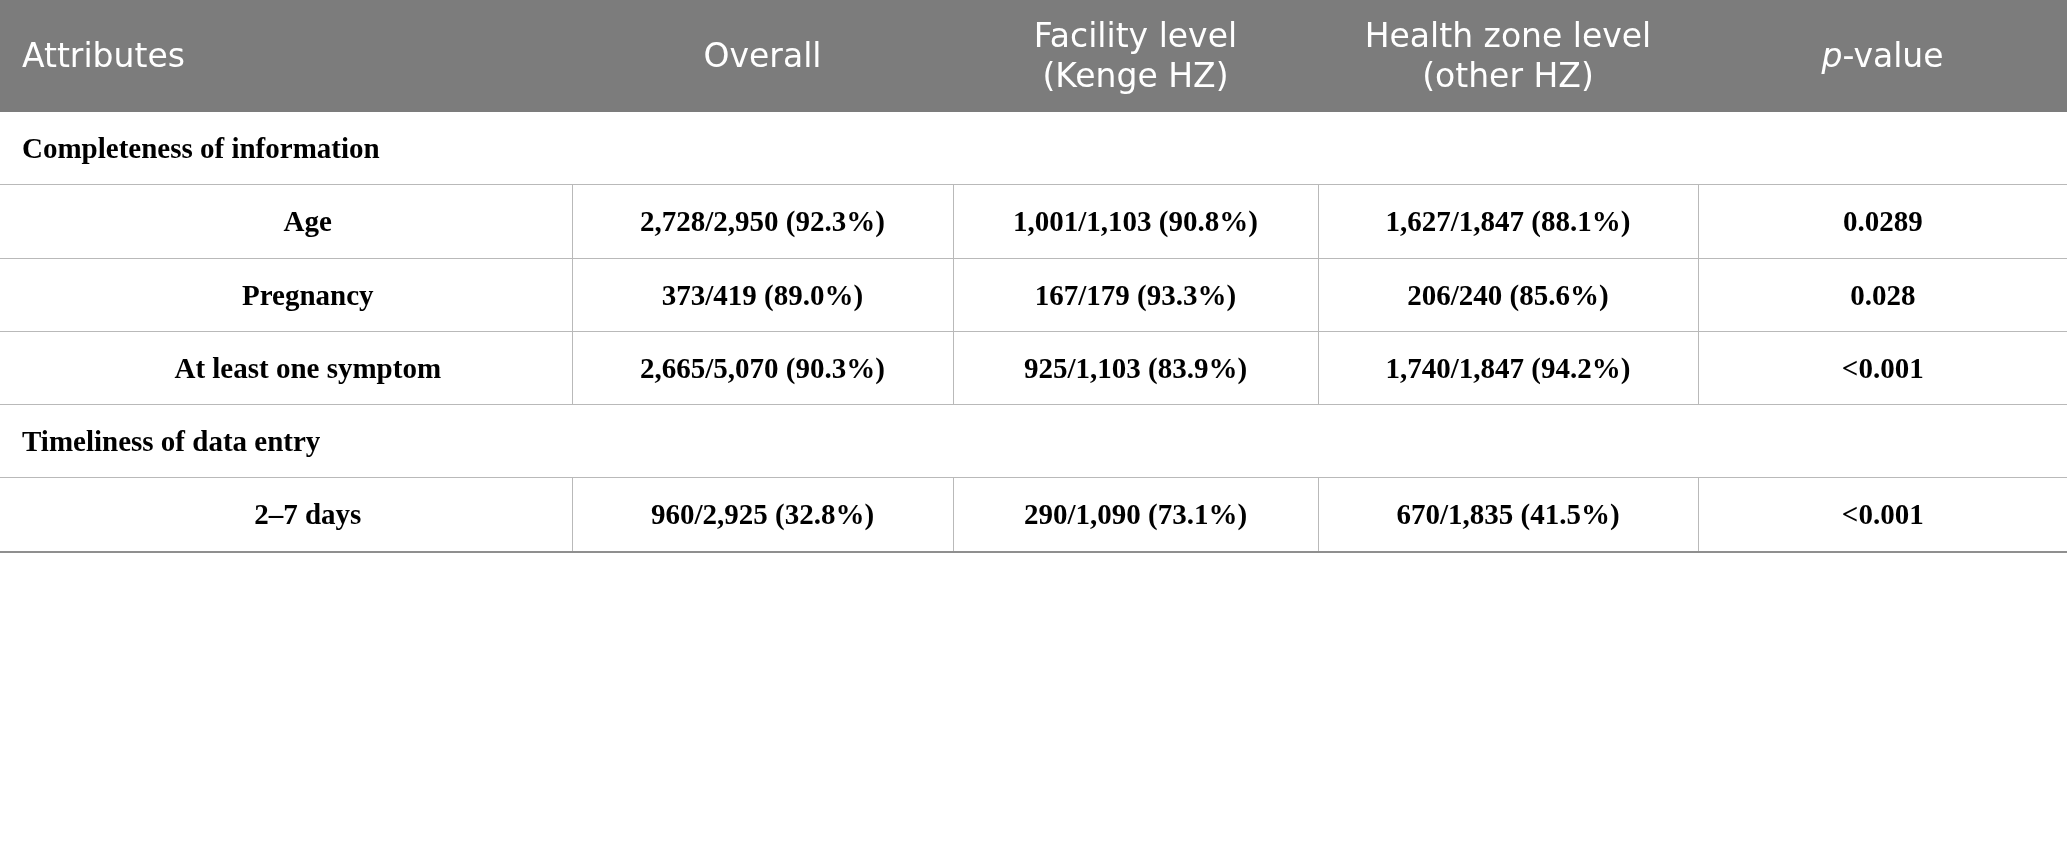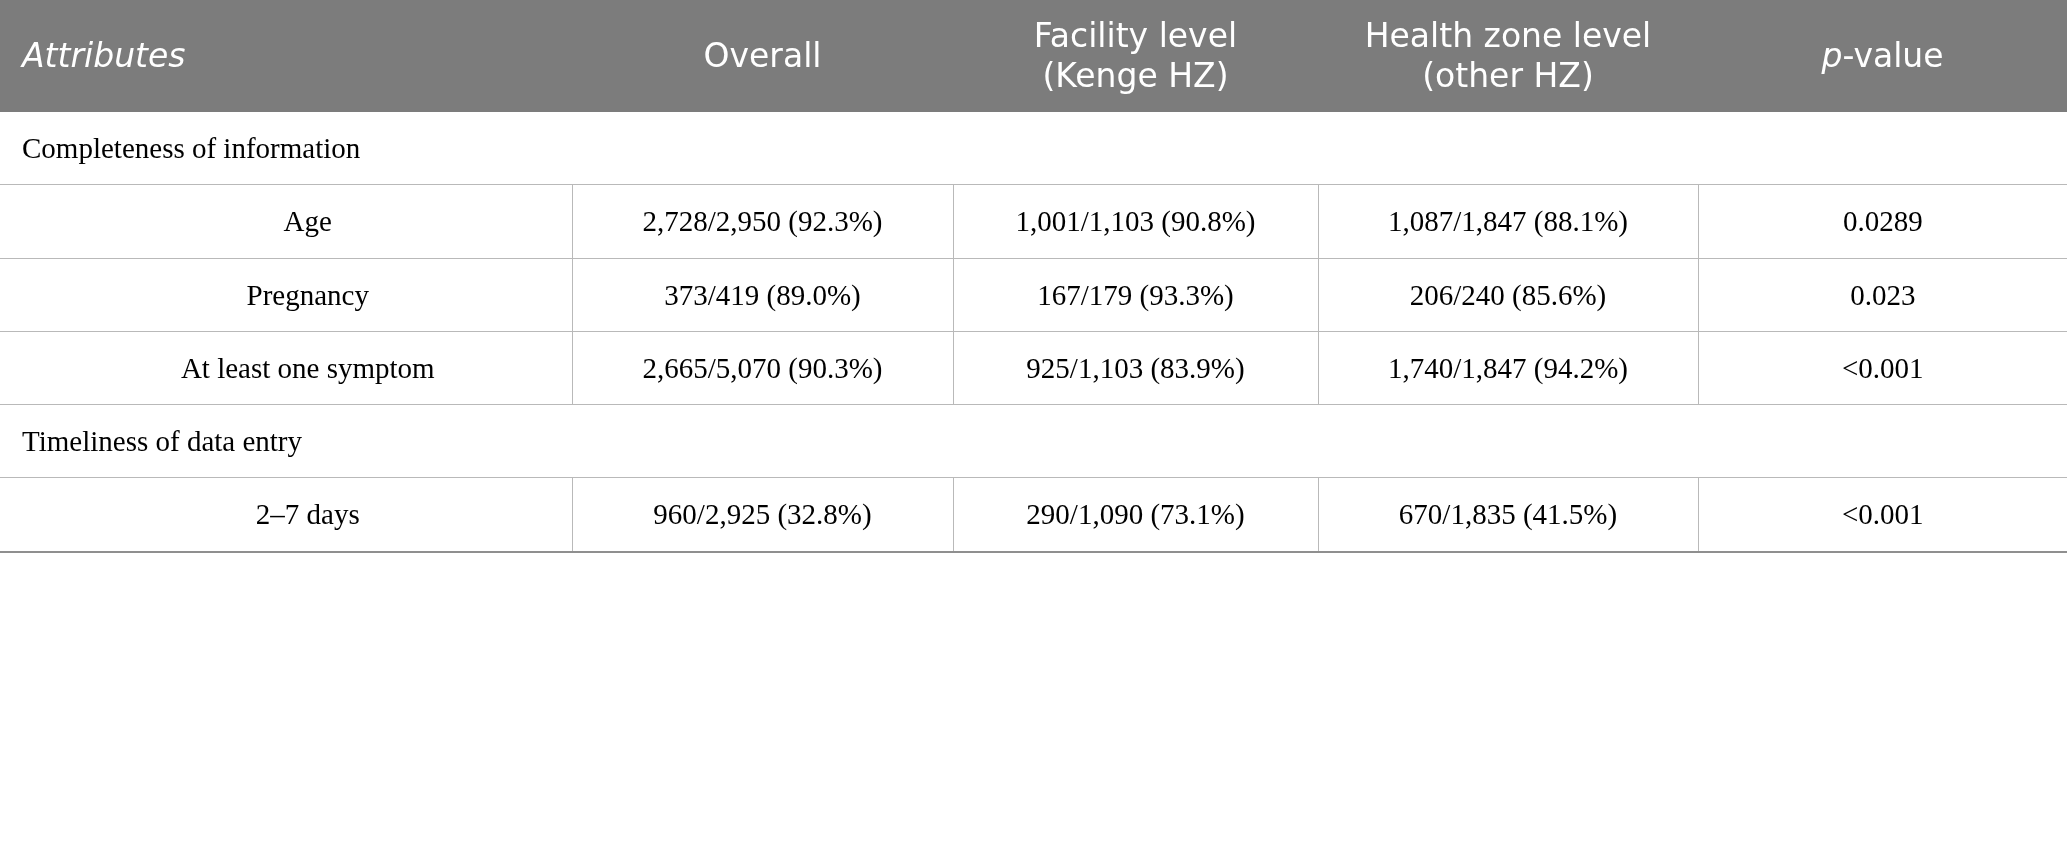--- a/index.html
+++ b/index.html
@@ -37,35 +37,35 @@
     padding: 14px 18px;
     text-align: center;
     vertical-align: middle;
     border: none;
     height: 112px;
     box-sizing: border-box;
   }
   thead th.left {
     text-align: left;
     padding-left: 22px;
-    font-style: italic;
   }
   thead th .ital {
     font-style: italic;
   }
   tbody td {
     font-size: 29px;
     line-height: 1.25;
     padding: 18px 12px;
     text-align: center;
     vertical-align: middle;
     border-bottom: 1.5px solid #b9b9b9;
     border-left: 1.5px solid #b9b9b9;
     height: 68px;
     box-sizing: border-box;
+    font-weight: bold;
   }
   tbody td.attr {
     text-align: center;
     border-left: none;
     padding-left: 56px;
   }
   tbody tr.section td {
     text-align: left;
     padding-left: 22px;
     border-left: none;
@@ -105,29 +105,29 @@
     </thead>
     <tbody>
       <tr class="section">
         <td colspan="5">Completeness of information</td>
       </tr>
 
       <tr>
         <td class="attr">Age</td>
         <td>2,728/2,950 (92.3%)</td>
         <td>1,001/1,103 (90.8%)</td>
-        <td>1,087/1,847 (88.1%)</td>
+        <td>1,627/1,847 (88.1%)</td>
         <td>0.0289</td>
       </tr>
       <tr>
         <td class="attr">Pregnancy</td>
         <td>373/419 (89.0%)</td>
         <td>167/179 (93.3%)</td>
         <td>206/240 (85.6%)</td>
-        <td>0.023</td>
+        <td>0.028</td>
       </tr>
       <tr>
         <td class="attr">At least one symptom</td>
         <td>2,665/5,070 (90.3%)</td>
         <td>925/1,103 (83.9%)</td>
         <td>1,740/1,847 (94.2%)</td>
         <td>&lt;0.001</td>
       </tr>
 
       <tr class="section">

